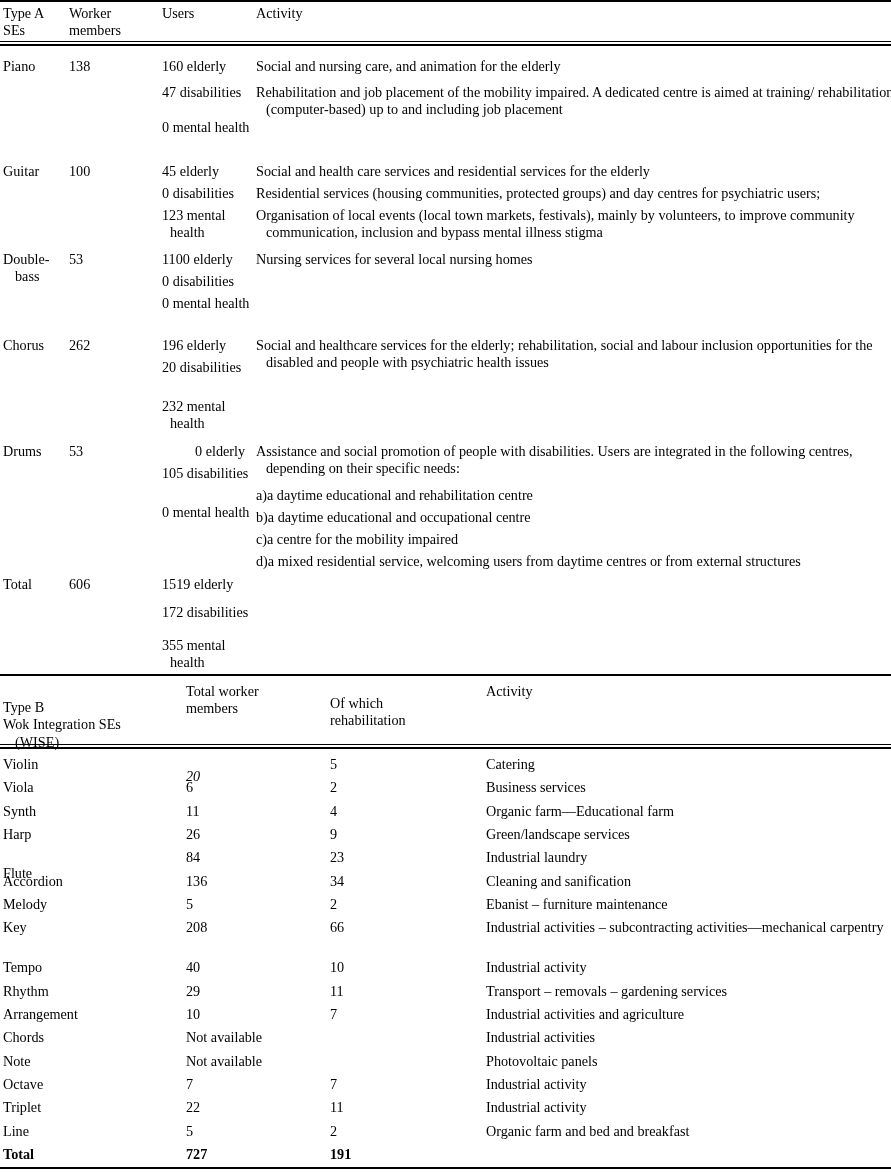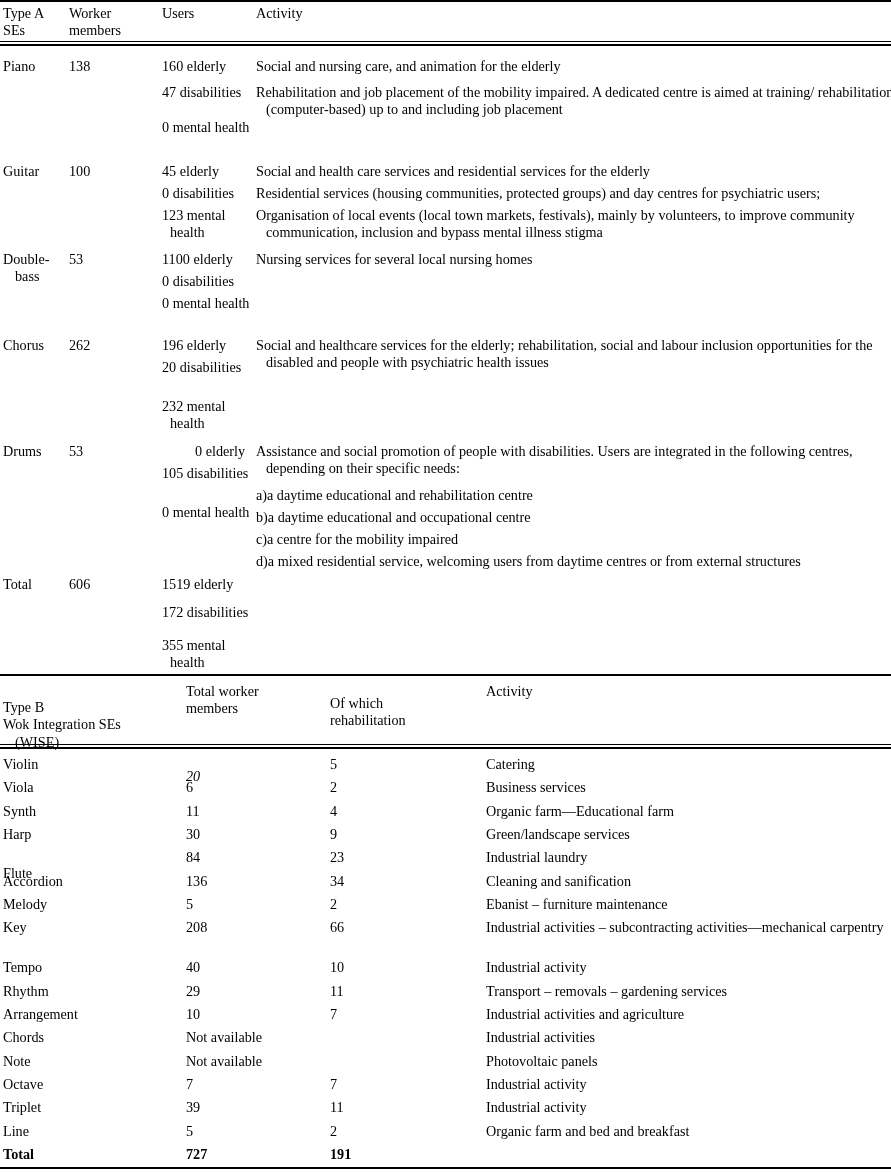--- a/index.html
+++ b/index.html
@@ -206,21 +206,21 @@
         <div class="cell cb-act hang" style="top: 0px;">Business services</div>
       </div>
       <div class="row" style="top: 802.6px;">
         <div class="cell cb-name" style="top: 0px;">Synth</div>
         <div class="cell cb-tot" style="top: 0px;">11</div>
         <div class="cell cb-dis" style="top: 0px;">4</div>
         <div class="cell cb-act hang" style="top: 0px;">Organic farm—Educational farm</div>
       </div>
       <div class="row" style="top: 825.9px;">
         <div class="cell cb-name" style="top: 0px;">Harp</div>
-        <div class="cell cb-tot" style="top: 0px;">30</div>
+        <div class="cell cb-tot" style="top: 0px;">26</div>
         <div class="cell cb-dis" style="top: 0px;">9</div>
         <div class="cell cb-act hang" style="top: 0px;">Green/landscape services</div>
       </div>
       <div class="row" style="top: 849.2px;">
         <div class="cell cb-name" style="top: 16px;">Flute</div>
         <div class="cell cb-tot" style="top: 0px;">84</div>
         <div class="cell cb-dis" style="top: 0px;">23</div>
         <div class="cell cb-act hang" style="top: 0px;">Industrial laundry</div>
       </div>
       <div class="row" style="top: 872.5px;">
@@ -272,21 +272,21 @@
         <div class="cell cb-act hang" style="top: 0px;">Photovoltaic panels</div>
       </div>
       <div class="row" style="top: 1075.9px;">
         <div class="cell cb-name" style="top: 0px;">Octave</div>
         <div class="cell cb-tot" style="top: 0px;">7</div>
         <div class="cell cb-dis" style="top: 0px;">7</div>
         <div class="cell cb-act hang" style="top: 0px;">Industrial activity</div>
       </div>
       <div class="row" style="top: 1099.2px;">
         <div class="cell cb-name" style="top: 0px;">Triplet</div>
-        <div class="cell cb-tot" style="top: 0px;">39</div>
+        <div class="cell cb-tot" style="top: 0px;">22</div>
         <div class="cell cb-dis" style="top: 0px;">11</div>
         <div class="cell cb-act hang" style="top: 0px;">Industrial activity</div>
       </div>
       <div class="row" style="top: 1122.5px;">
         <div class="cell cb-name" style="top: 0px;">Line</div>
         <div class="cell cb-tot" style="top: 0px;">5</div>
         <div class="cell cb-dis" style="top: 0px;">2</div>
         <div class="cell cb-act hang" style="top: 0px;">Organic farm and bed and breakfast</div>
       </div>
       <div class="row" style="top: 1145.8px;">

